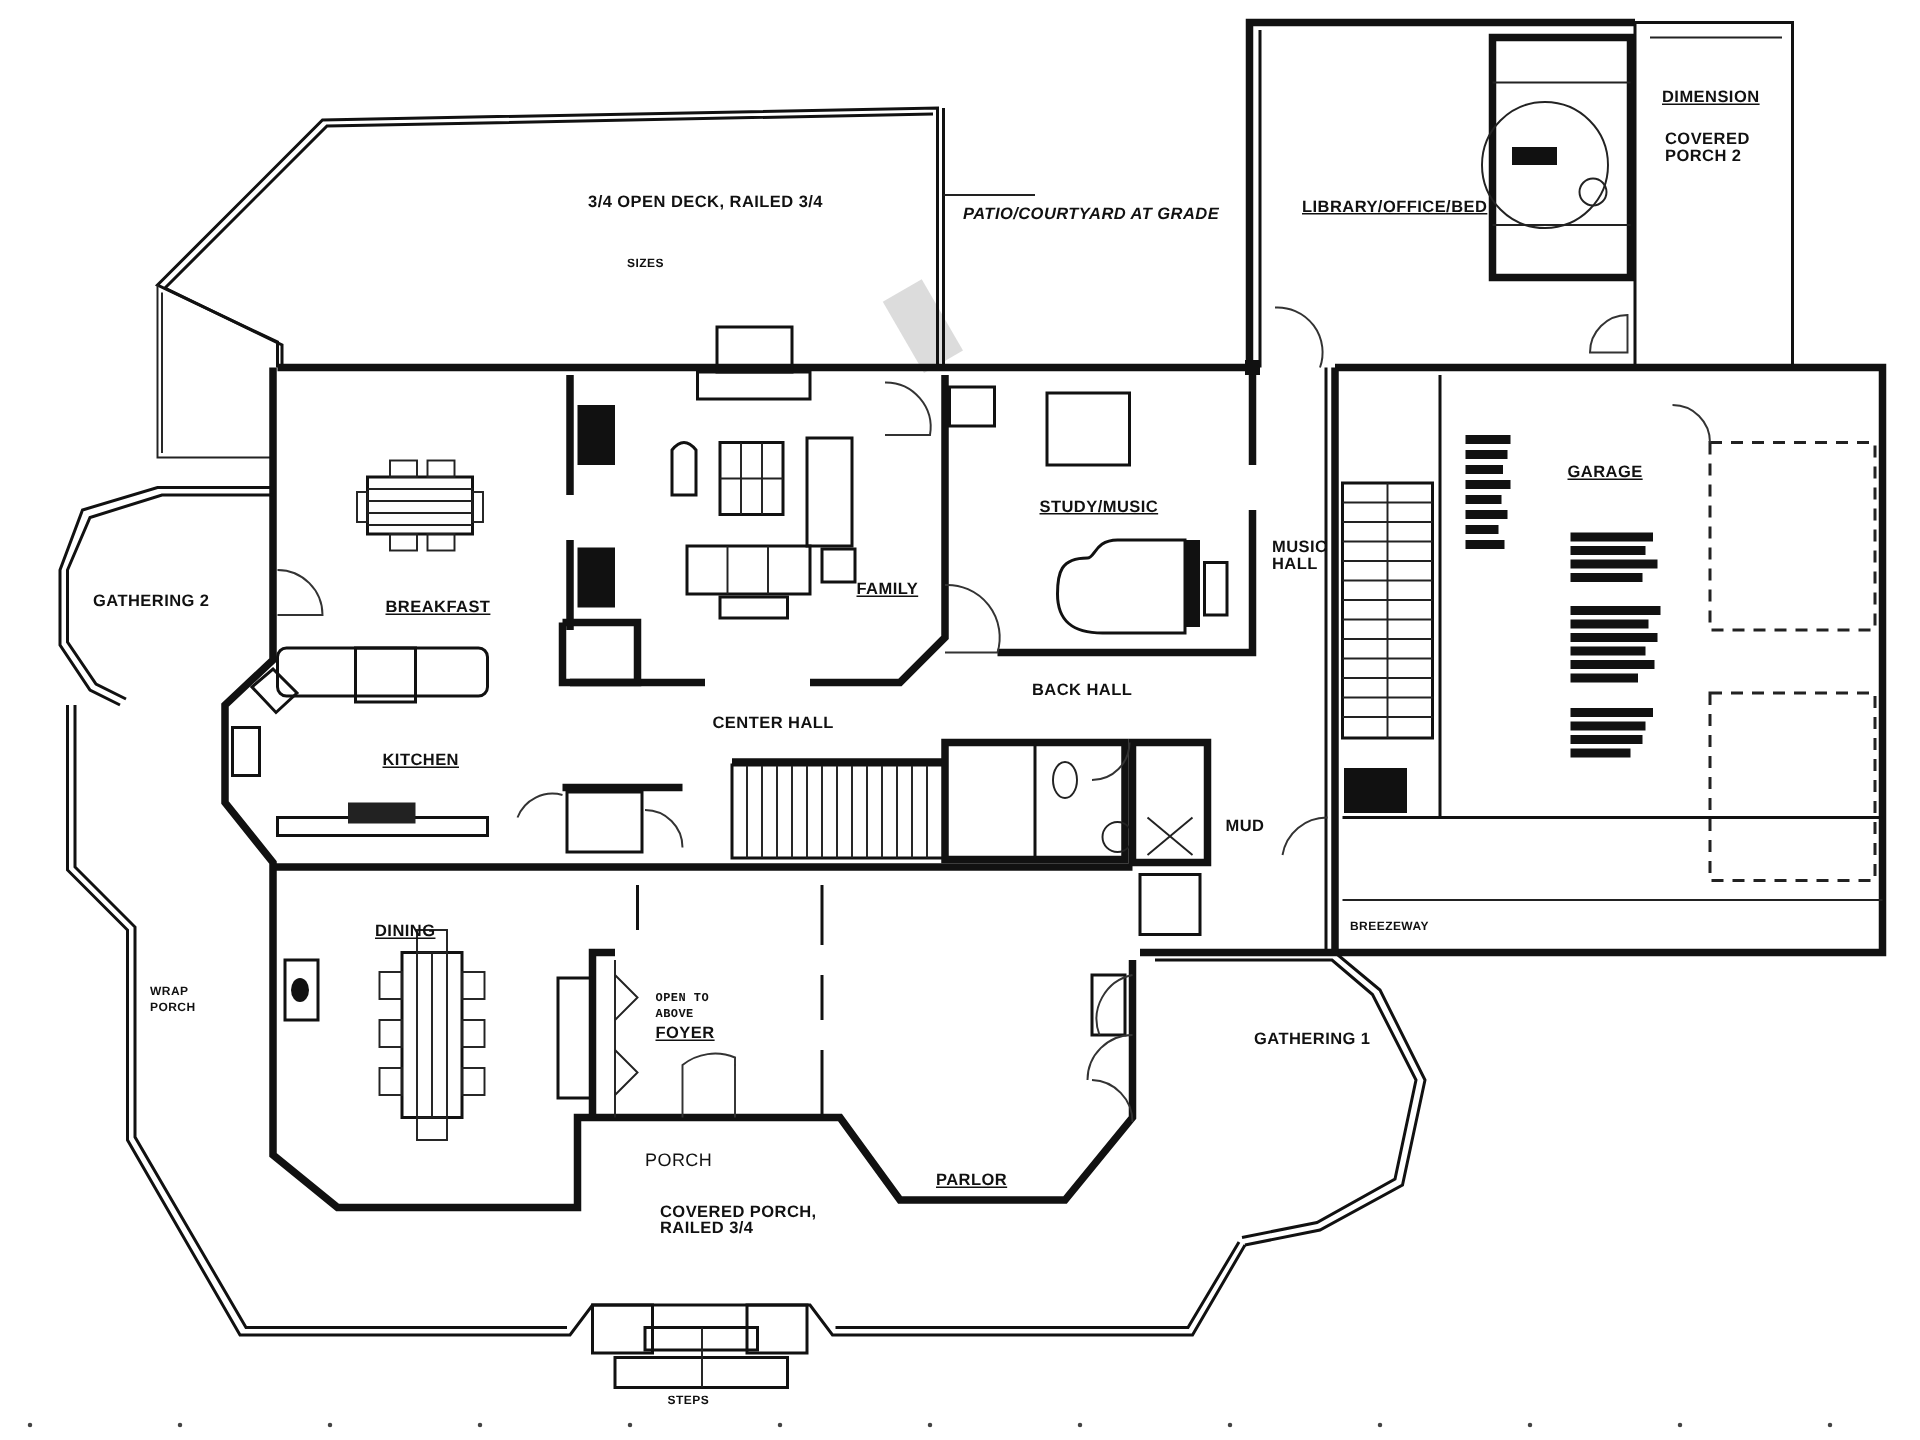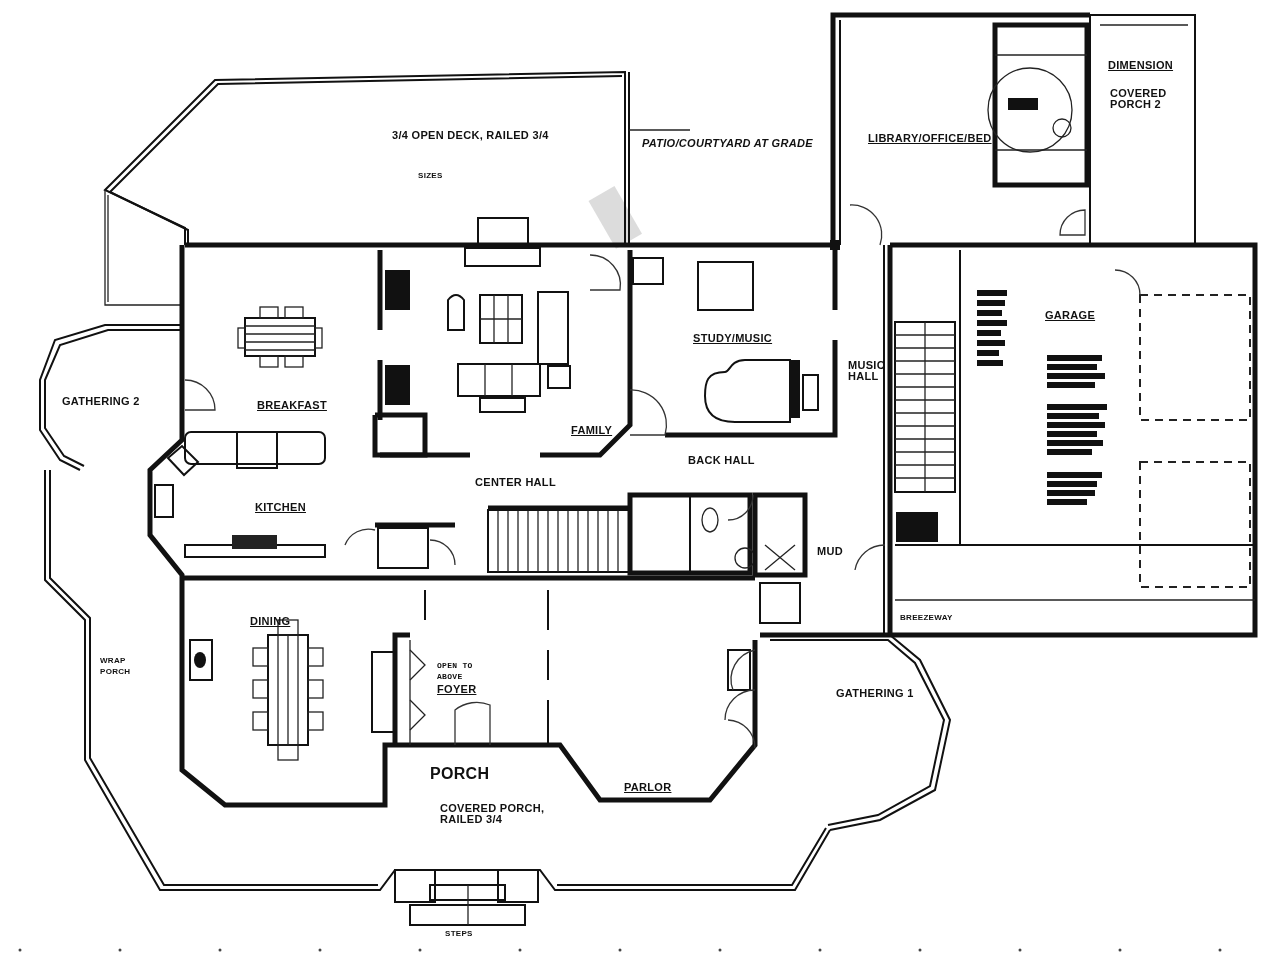--- a/index.html
+++ b/index.html
@@ -6,21 +6,21 @@
   body{width:1280px;height:960px;overflow:hidden;position:relative;font-family:"Liberation Sans",sans-serif;}
   svg{position:absolute;left:0;top:0;}
   .w{stroke:#111;stroke-width:5;fill:none;stroke-linejoin:miter;}
   .w2{stroke:#111;stroke-width:2;fill:none;}
   .thin{stroke:#222;stroke-width:1.3;fill:none;}
   .dash{stroke:#222;stroke-width:2;fill:none;stroke-dasharray:8 6;}
   .door{stroke:#333;stroke-width:1.3;fill:none;}
   .dot{fill:#444;}
   .lbl{position:absolute;font-size:11px;font-weight:bold;color:#111;letter-spacing:0.3px;white-space:nowrap;line-height:11px;text-transform:uppercase;}
   .ul{text-decoration:underline;}
-  .big{font-size:16px;font-weight:700;}
+  .big{font-size:12px;font-weight:400;}
   .small{font-size:8px;}
   .center{text-align:center;}
 </style>
 </head>
 <body>
 
 <svg width="1280" height="960" viewBox="0 0 1280 960">
 
   <polyline class="w2" points="185,245 185,228 105,190 215,80 625,72 625,245"></polyline>
   <polyline class="w2" points="188,245 188,230 110,192 218,84 622,76"></polyline>
@@ -268,21 +268,21 @@
 </svg>
 
 <div class="lbl center" style="left:392px;top:130px;">3/4 Open Deck, Railed 3/4</div>
 <div class="lbl small" style="left:418px;top:170px;">Sizes</div>
 <div class="lbl" style="left:642px;top:138px;font-style:italic;">Patio/Courtyard at Grade</div>
 <div class="lbl ul" style="left:868px;top:133px;">Library/Office/Bed</div>
 <div class="lbl ul" style="left:1108px;top:60px;">Dimension</div>
 <div class="lbl" style="left:1110px;top:88px;width:60px;white-space:normal;">Covered Porch 2</div>
 <div class="lbl" style="left:62px;top:396px;">Gathering 2</div>
 <div class="lbl ul" style="left:257px;top:400px;">Breakfast</div>
-<div class="lbl ul" style="left:555px;top:425px;padding-left:16px;">Family</div>
+<div class="lbl ul" style="left:555px;top:388px;padding-left:16px;">Family</div>
 <div class="lbl ul" style="left:693px;top:333px;">Study/Music</div>
 <div class="lbl" style="left:848px;top:360px;width:36px;white-space:normal;">Music Hall</div>
 <div class="lbl ul" style="left:1045px;top:310px;">Garage</div>
 <div class="lbl ul" style="left:240px;top:502px;margin-left:15px;">Kitchen</div>
 <div class="lbl" style="left:475px;top:477px;">Center Hall</div>
 <div class="lbl" style="left:688px;top:455px;">Back Hall</div>
 <div class="lbl" style="left:817px;top:546px;">Mud</div>
 <div class="lbl ul" style="left:250px;top:616px;text-align:center;">Dining</div>
 <div class="lbl ul" style="left:437px;top:684px;">Foyer</div>
 <div class="lbl small" style="left:437px;top:660px;width:50px;white-space:normal;font-family:Liberation Mono, monospace;">Open to Above</div>

